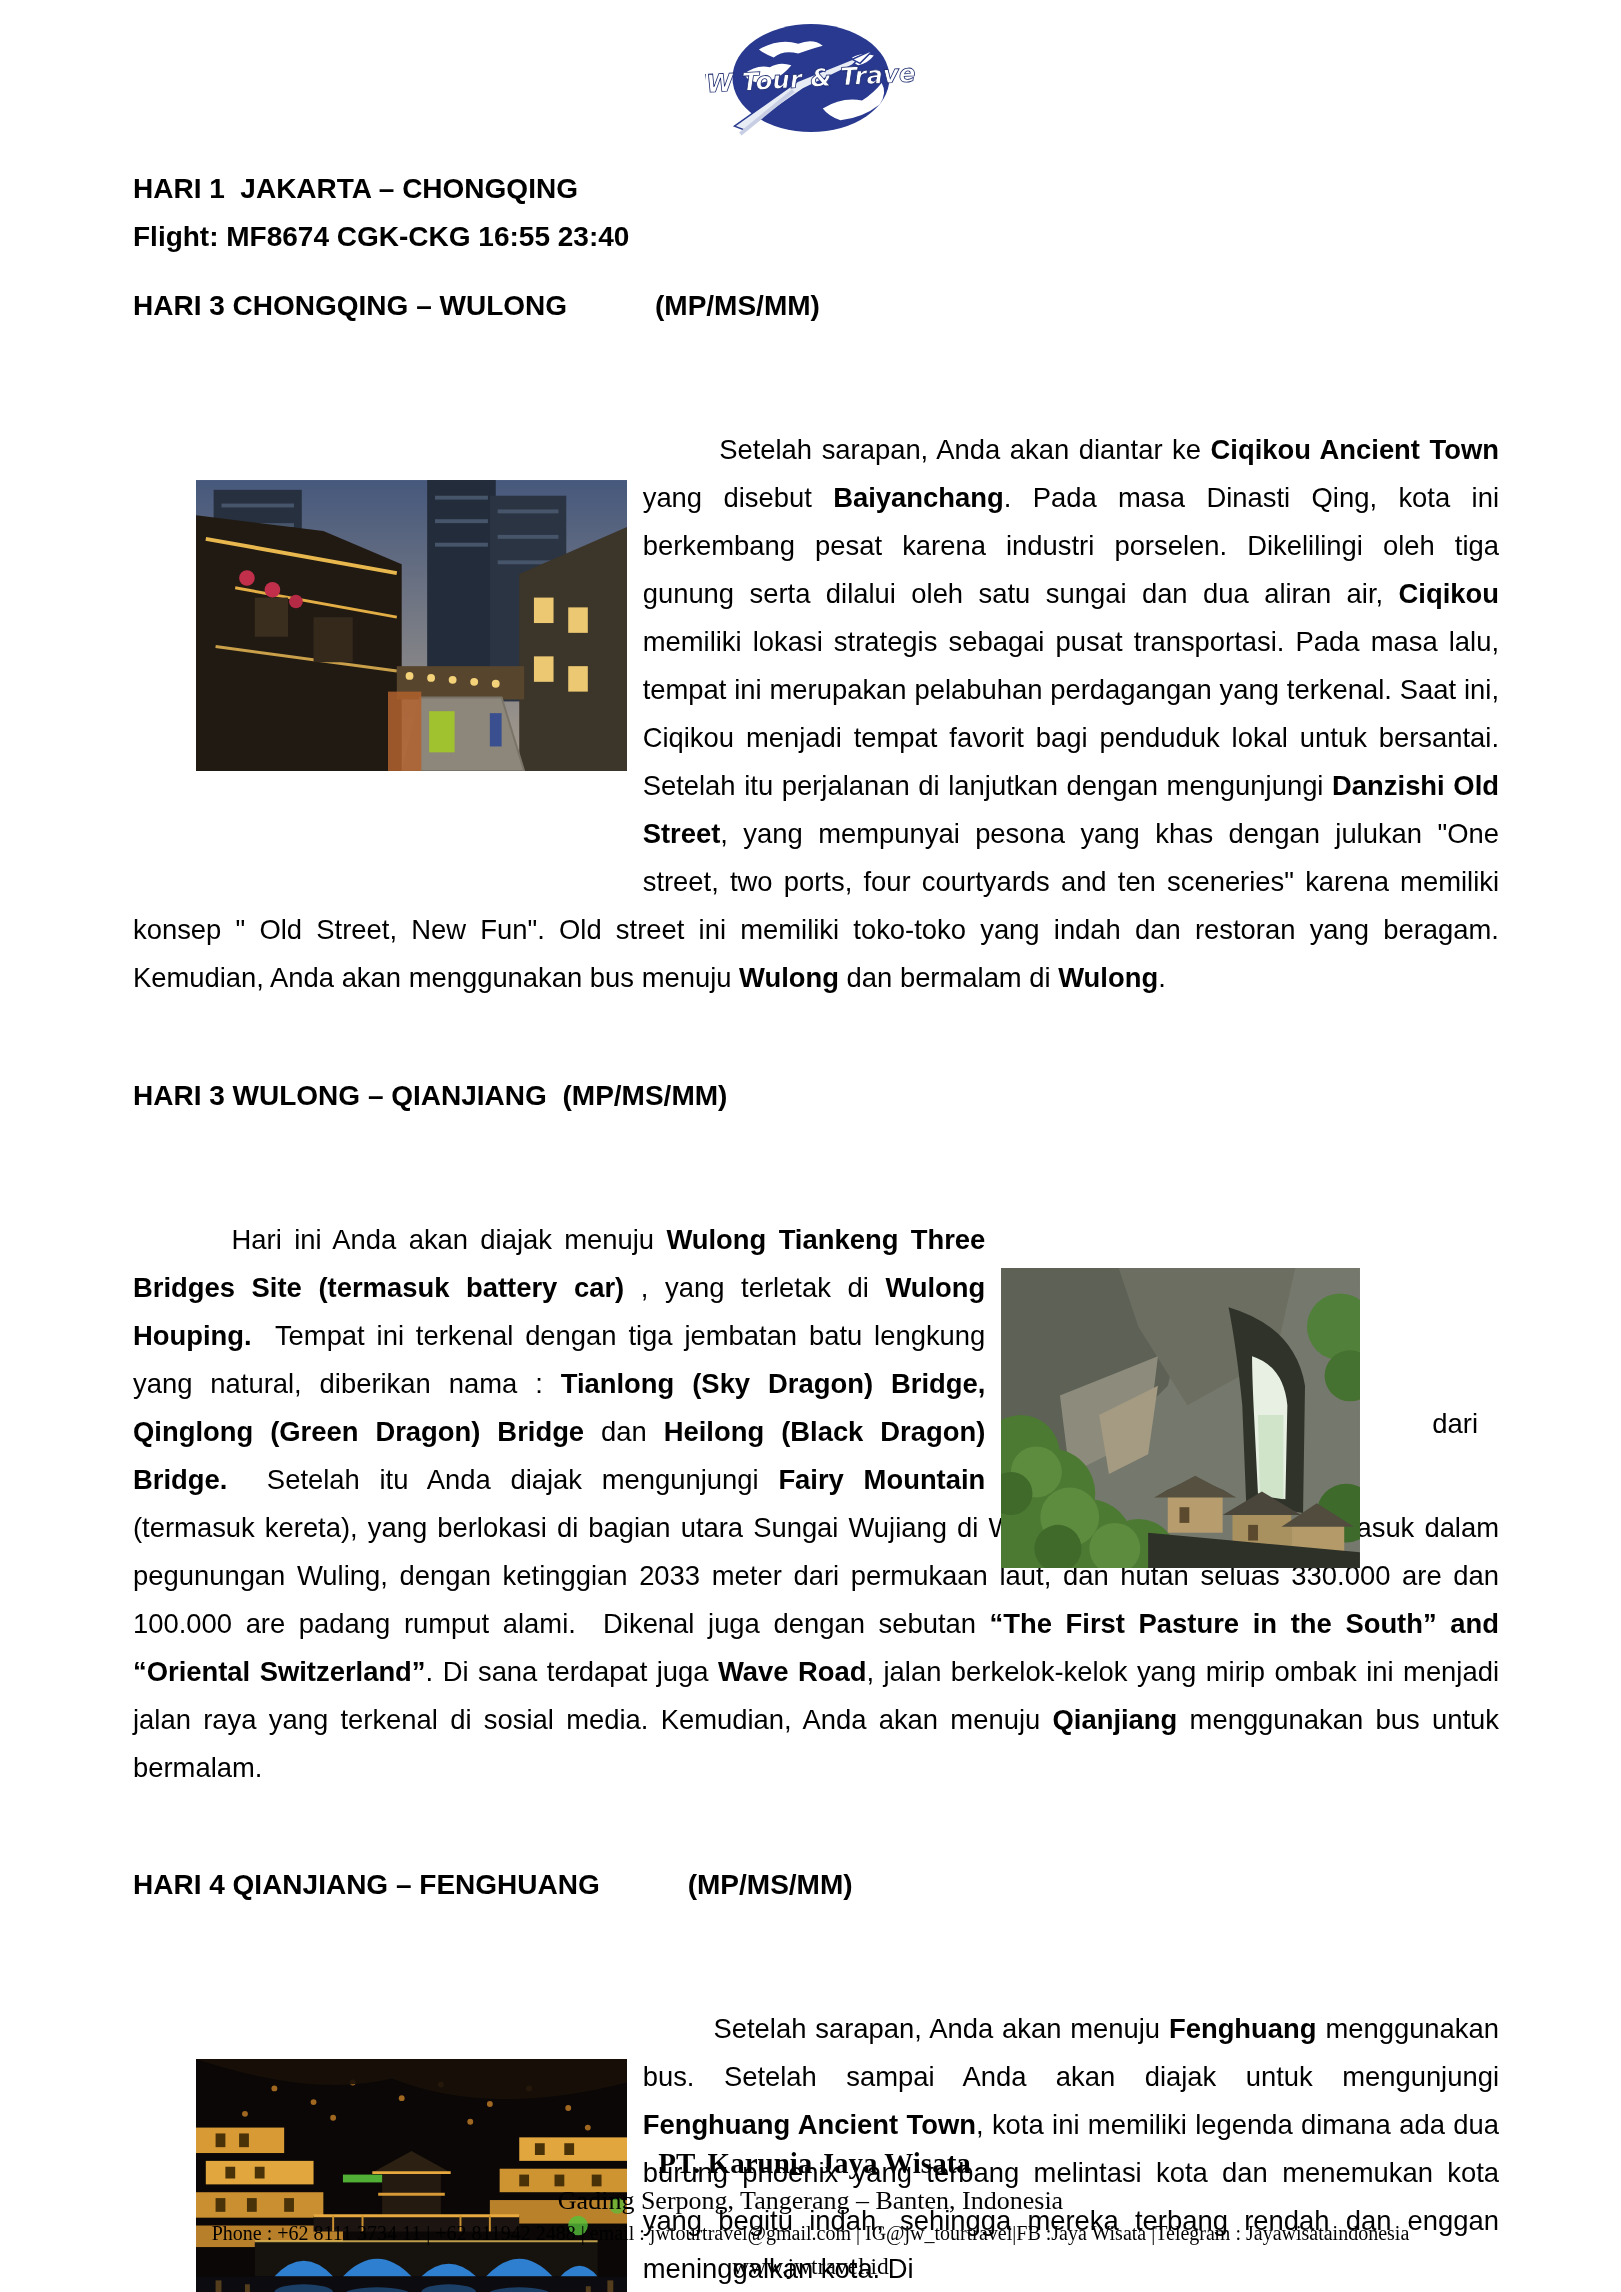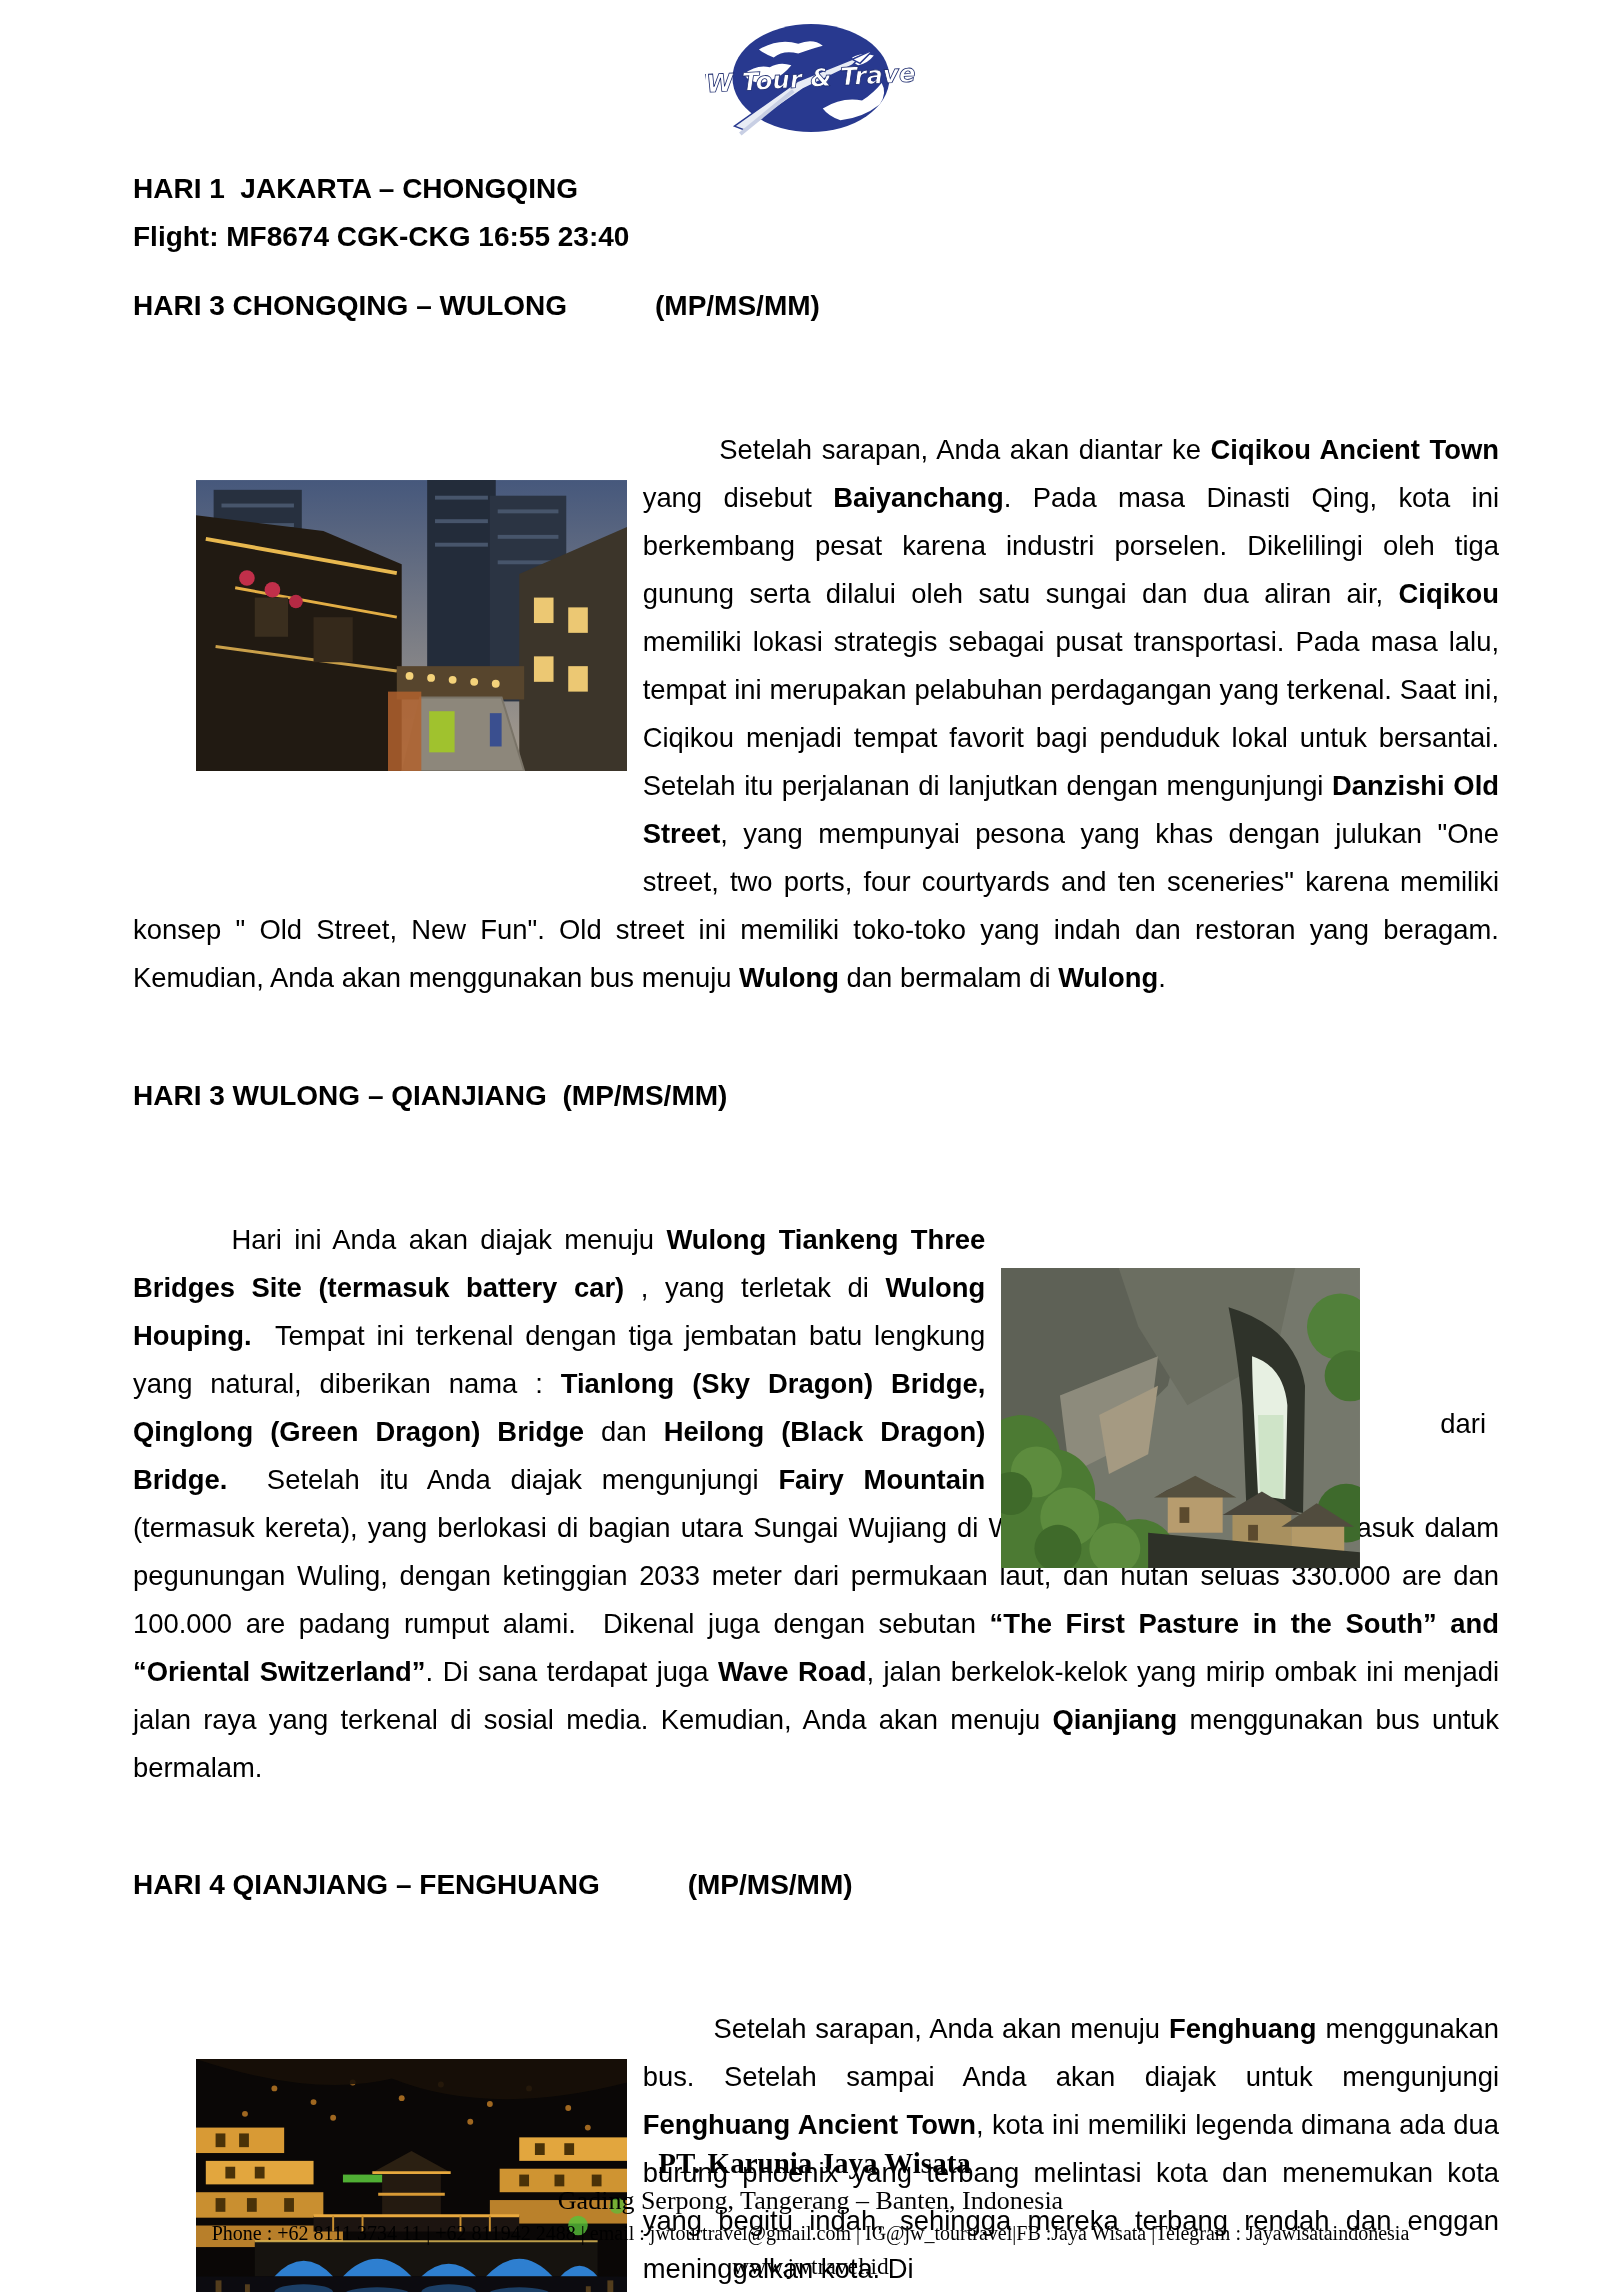--- a/index.html
+++ b/index.html
@@ -35,21 +35,21 @@
     margin:5.9px 15.7px 9.8px 63px;
   }
   .photo-left svg, .photo-frame svg { display:block; }
 
   .day3-float {
     float:right; width:498px; height:302px;
     margin:3.9px 0 19.6px 15.7px;
     position:relative;
   }
   .day3-float .photo-frame { position:absolute; top:0; left:0; }
-  .day3-float .wrap-word { position:absolute; right:13px; bottom:25.5px; font-size:27.4px; }
+  .day3-float .wrap-word { position:absolute; right:21px; bottom:25.5px; font-size:27.4px; }
 
   .footer {
     position:absolute; left:0; right:0; top:2143px;
     text-align:center;
     font-family:"Liberation Serif", serif;
   }
   .f-company { font-weight:700; font-size:29px; line-height:41px;padding-left:8px; }
   .f-addr { font-size:26px; line-height:33px; }
   .f-contact { font-size:20px; line-height:33px; }
   .f-web { font-size:23.5px; line-height:33px; }

